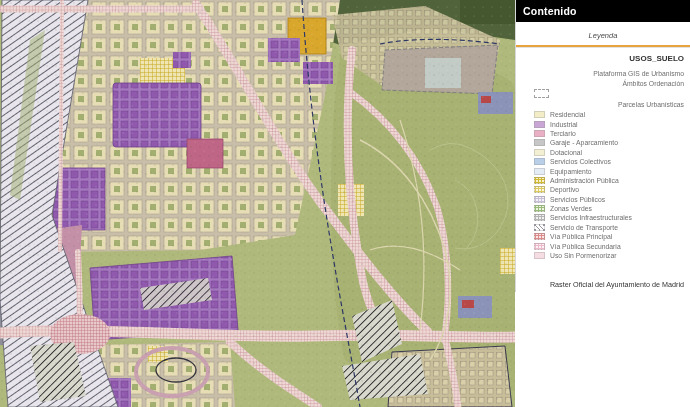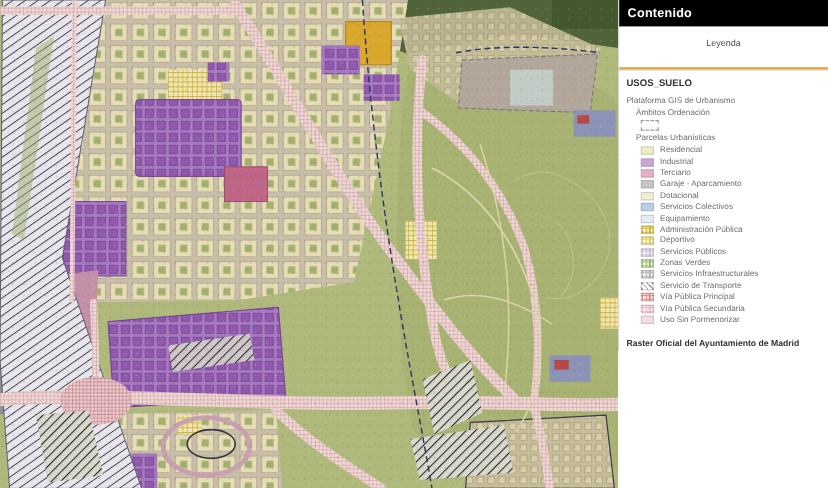--- a/index.html
+++ b/index.html
@@ -13,36 +13,36 @@
   .map-wrap{width:515px;height:407px;position:relative;background:#b0b97c;flex:0 0 515px;}
   .map-wrap svg{display:block;}
   
   .panel{width:175px;height:292px;background:#ffffff;display:flex;flex-direction:column;flex:0 0 175px;border-left:1px solid #d8d8d8;box-sizing:border-box;}
   .panel-header{
     background:#000000;color:#ffffff;height:22px;line-height:22px;
     font-size:10.5px;font-weight:bold;padding-left:7px;letter-spacing:.2px;
   }
   .tabs{display:flex;border-bottom:1px solid #e2e2e2;margin-top:2px;}
   .tab{
-    flex:1;text-align:center;font-size:7.5px;padding:7px 0 16px 0;
-    color:#bdbdbd;cursor:pointer;border-bottom:2px solid transparent;box-sizing:border-box;
+    flex:1;text-align:center;font-size:7.5px;padding:7px 0 5px 0;
+    color:#bdbdbd;cursor:pointer;border-bottom:2px solid transparent;box-sizing:border-box;font-style:italic;
   }
   .tab.active{color:#4c4c4c;}
-  .panel-body{flex:1;padding:6px 21px 0 6px;overflow:hidden;}
+  .panel-body{flex:1;padding:6px 6px 0 6px;overflow:hidden;text-align:right;}
   .layer-title{font-size:8px;font-weight:bold;color:#323232;margin-bottom:7px;}
   .lg-root{font-size:6.8px;color:#6e6e6e;margin-bottom:3px;}
   .lg-sub{font-size:6.8px;color:#6e6e6e;margin-left:8px;margin-bottom:2px;}
   .ambitos-icon{
     width:13px;height:7px;border:1px dashed #a0a0a0;margin:1px 0 3px 12px;
   }
   .legend-items{margin-left:12px;}
   .legend-row{display:flex;align-items:center;height:9.4px;}
   .legend-swatch{width:11px;height:7px;margin-right:5px;flex:0 0 11px;border:0.5px solid rgba(150,150,150,.35);box-sizing:border-box;}
   .legend-label{font-size:6.8px;color:#6e6e6e;white-space:nowrap;}
-  .raster-title{font-size:7.2px;font-weight:bold;color:#323232;margin-top:10px;}
+  .raster-title{font-size:7.2px;font-weight:normal;color:#323232;margin-top:20px;}
   .raster-swatch{width:11px;height:11px;margin-top:3px;border:1px solid #3a3f8c;box-sizing:border-box;}
 </style>
 </head>
 <body>
 
 <div class="map-wrap">
 <svg width="515" height="407" viewBox="0 0 515 407">
   <defs>
     <pattern id="pNoise" width="9" height="9" patternUnits="userSpaceOnUse">
       <circle cx="2" cy="3" r="0.7" fill="#44502e" opacity="0.22"></circle>

